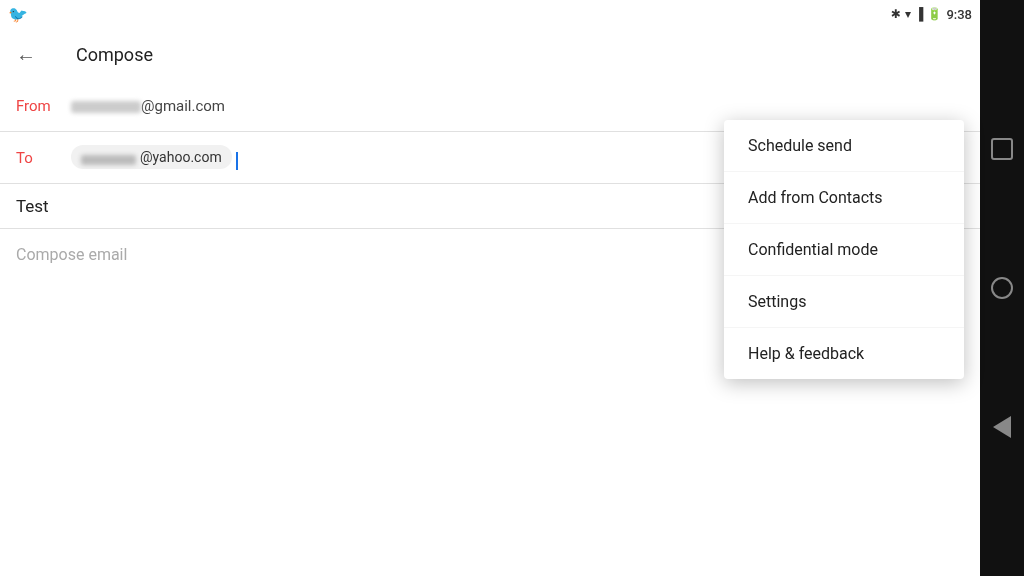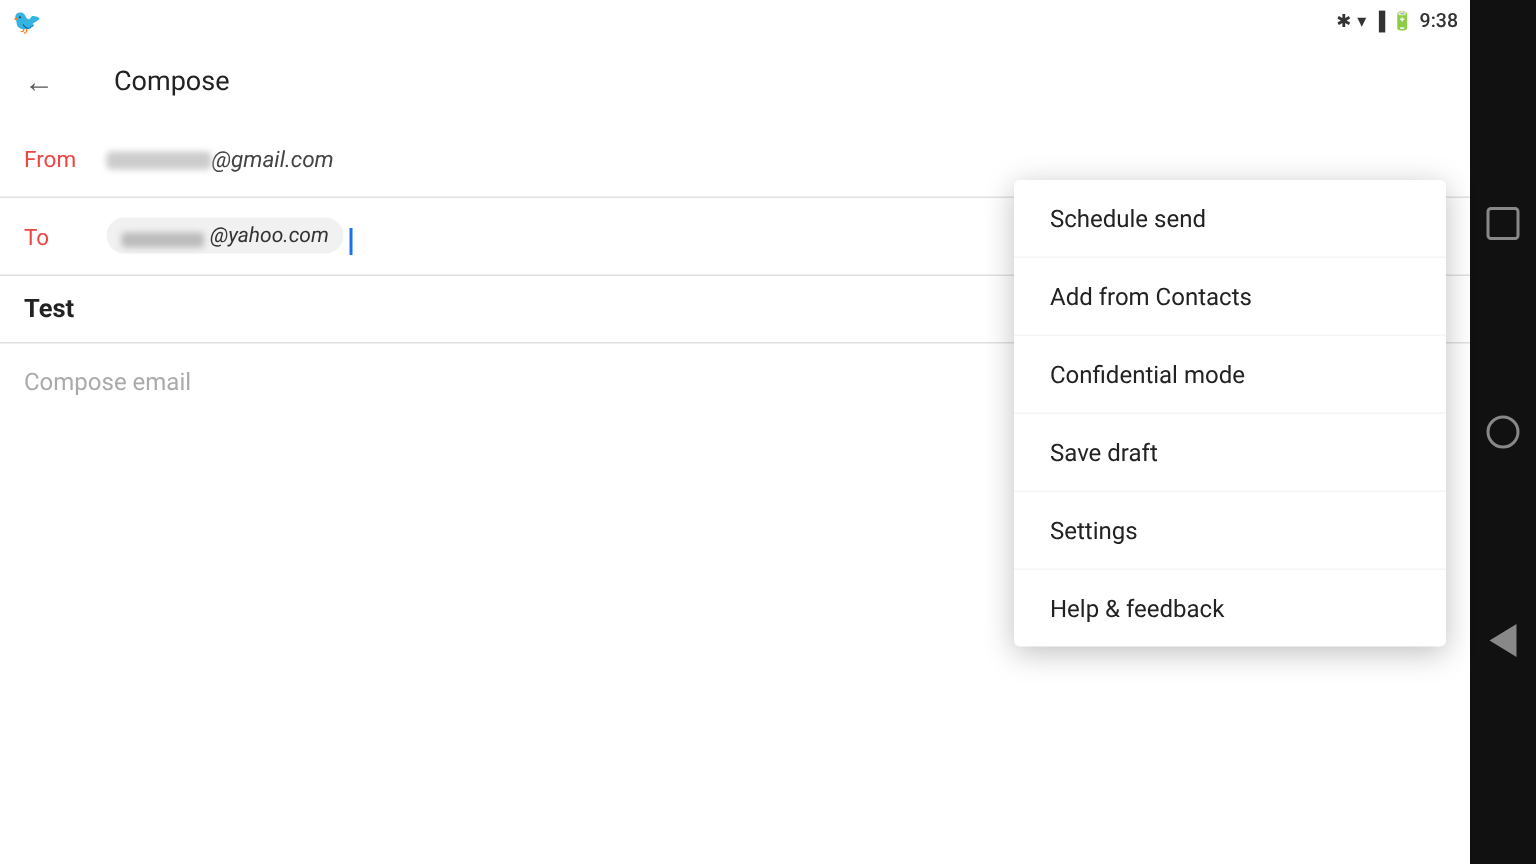--- a/index.html
+++ b/index.html
@@ -99,21 +99,20 @@
       font-size: 15px;
       color: #ef4444;
       width: 55px;
       flex-shrink: 0;
     }
 
     .field-value {
       font-size: 15px;
       color: #444;
       flex: 1;
-      font-style: italic;
     }
 
     .blurred-email {
       display: inline-block;
       background: #ccc;
       border-radius: 3px;
       width: 70px;
       height: 12px;
       vertical-align: middle;
       margin-right: 0;
@@ -151,40 +150,40 @@
 
     .subject-row {
       display: flex;
       align-items: center;
       padding: 12px 16px;
       border-bottom: 1px solid #e0e0e0;
     }
 
     .subject-text {
       font-size: 17px;
-      font-weight: 700;
+      font-weight: 400;
       color: #222;
     }
 
     .body-area {
       padding: 16px 16px;
       flex: 1;
     }
 
     .body-placeholder {
       font-size: 16px;
       color: #aaa;
     }
 
     
     .dropdown-menu {
       position: absolute;
       top: 40px;
       right: 16px;
-      width: 288px;
+      width: 240px;
       background: #fff;
       border-radius: 4px;
       box-shadow: 0 4px 20px rgba(0,0,0,0.25);
       z-index: 100;
       overflow: hidden;
     }
 
     .menu-item {
       padding: 16px 24px;
       font-size: 16px;
@@ -293,21 +292,20 @@
     </div>
 
     <div class="body-area">
       <span class="body-placeholder">Compose email</span>
     </div>
 
     <div class="dropdown-menu">
       <div class="menu-item">Schedule send</div>
       <div class="menu-item">Add from Contacts</div>
       <div class="menu-item">Confidential mode</div>
-      <div class="menu-item">Save draft</div>
       <div class="menu-item">Settings</div>
       <div class="menu-item">Help &amp; feedback</div>
     </div>
 
   </div>
 </div>
 
 <div class="side-nav">
   <div class="nav-btn">
     <div class="square-btn"></div>

